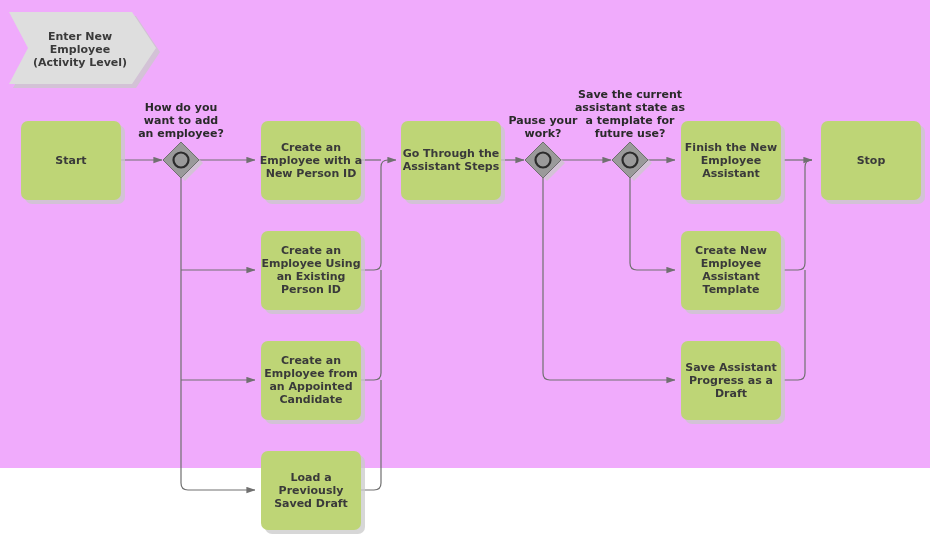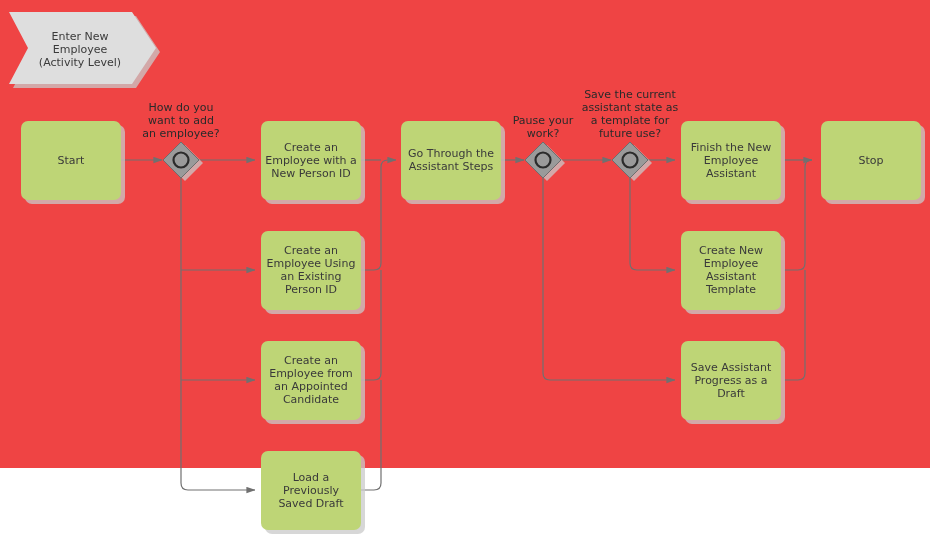--- a/index.html
+++ b/index.html
@@ -11,21 +11,22 @@
   body {
     width: 930px;
     height: 540px;
     overflow: hidden;
     font-family: "DejaVu Sans", sans-serif;
   }
   #diagram-root {
     position: relative;
     width: 930px;
     height: 468px;
-    background: #ef4444;
+    background: #f0abfc;
+    font-weight: bold;
   }
   svg#flow-svg {
     position: absolute;
     top: 0;
     left: 0;
     width: 930px;
     height: 540px;
     display: block;
   }
   .node-label {

